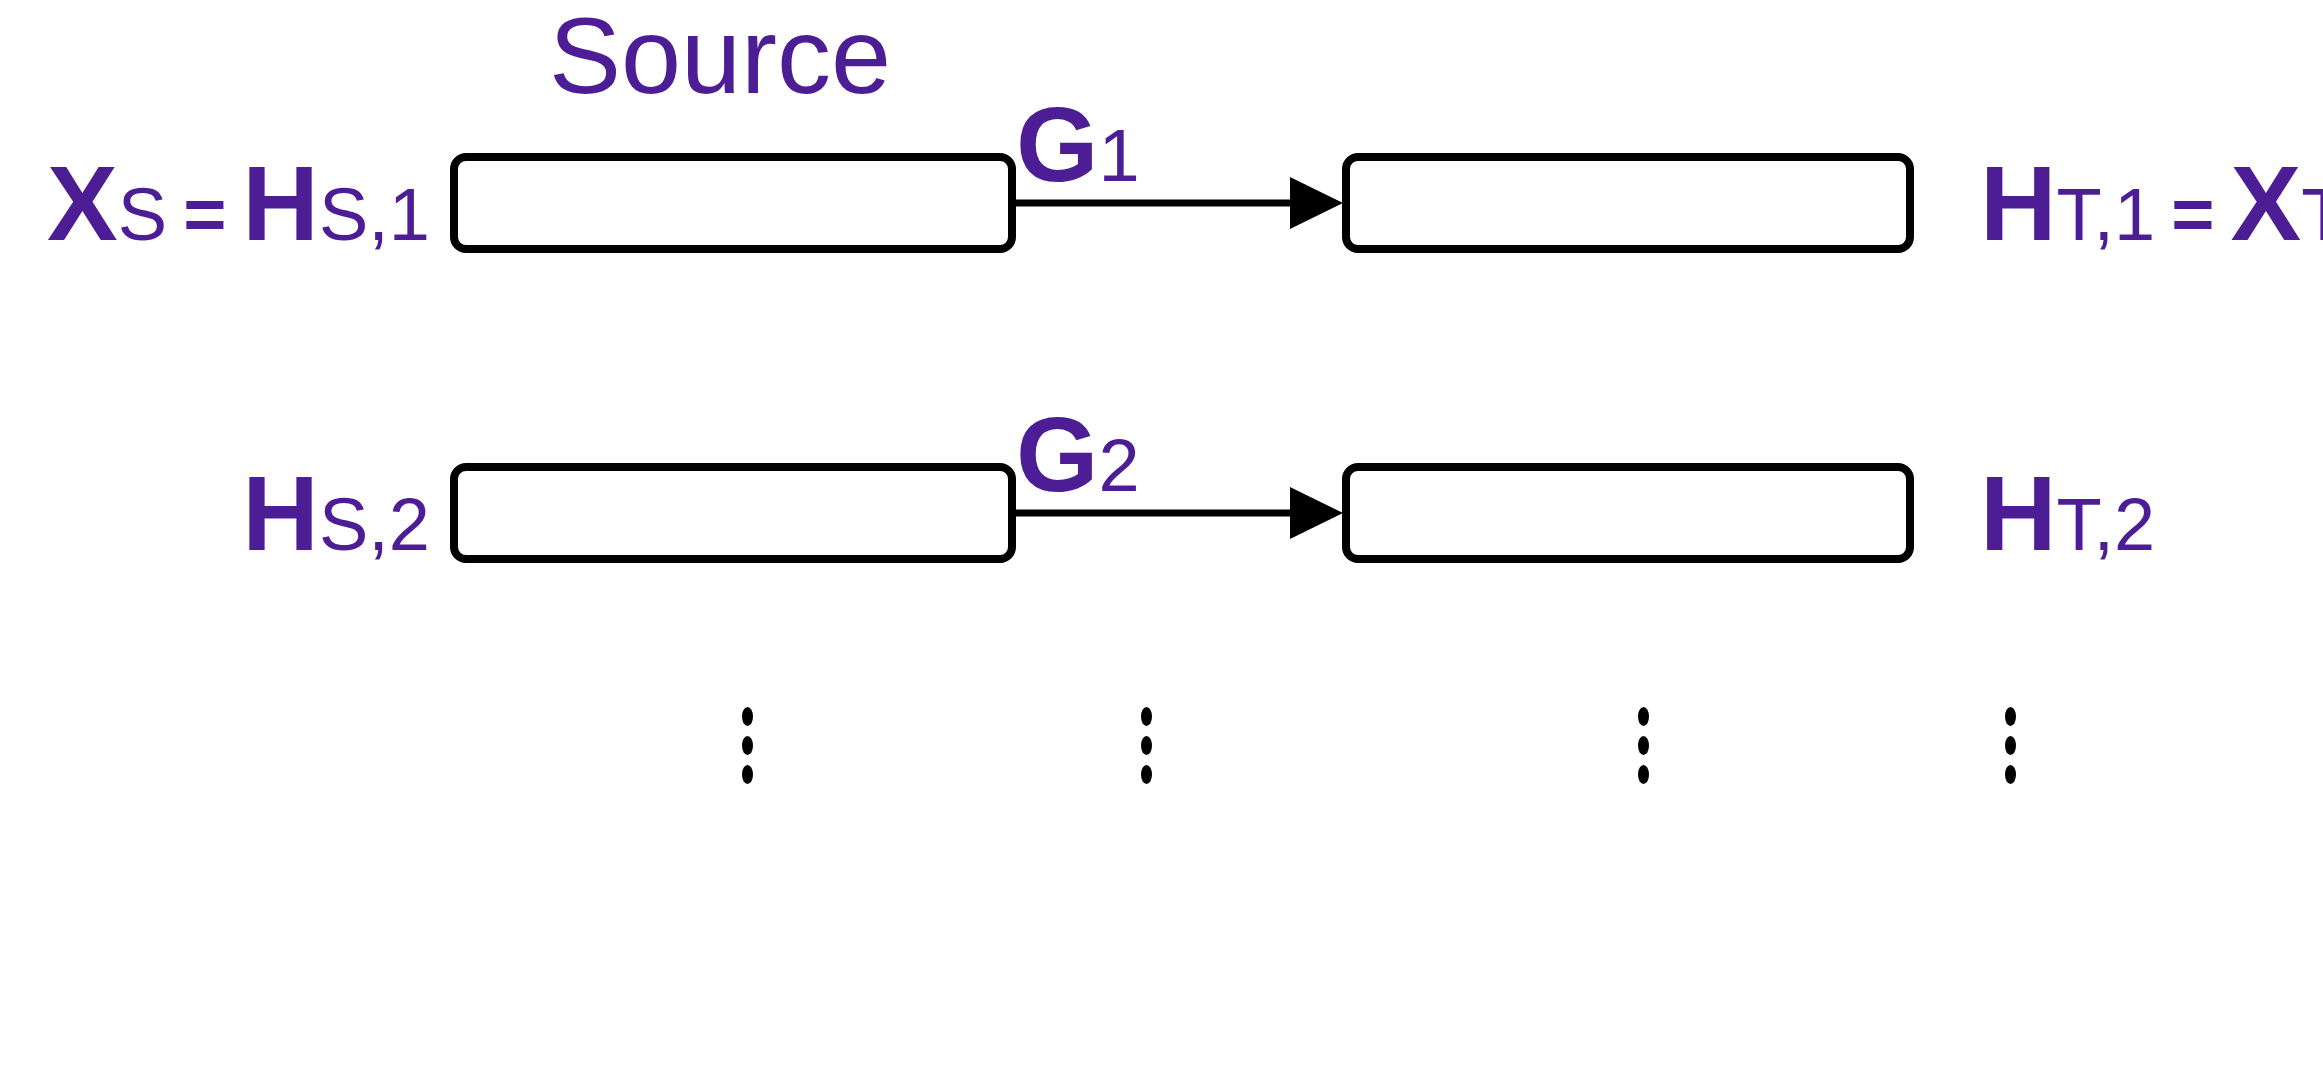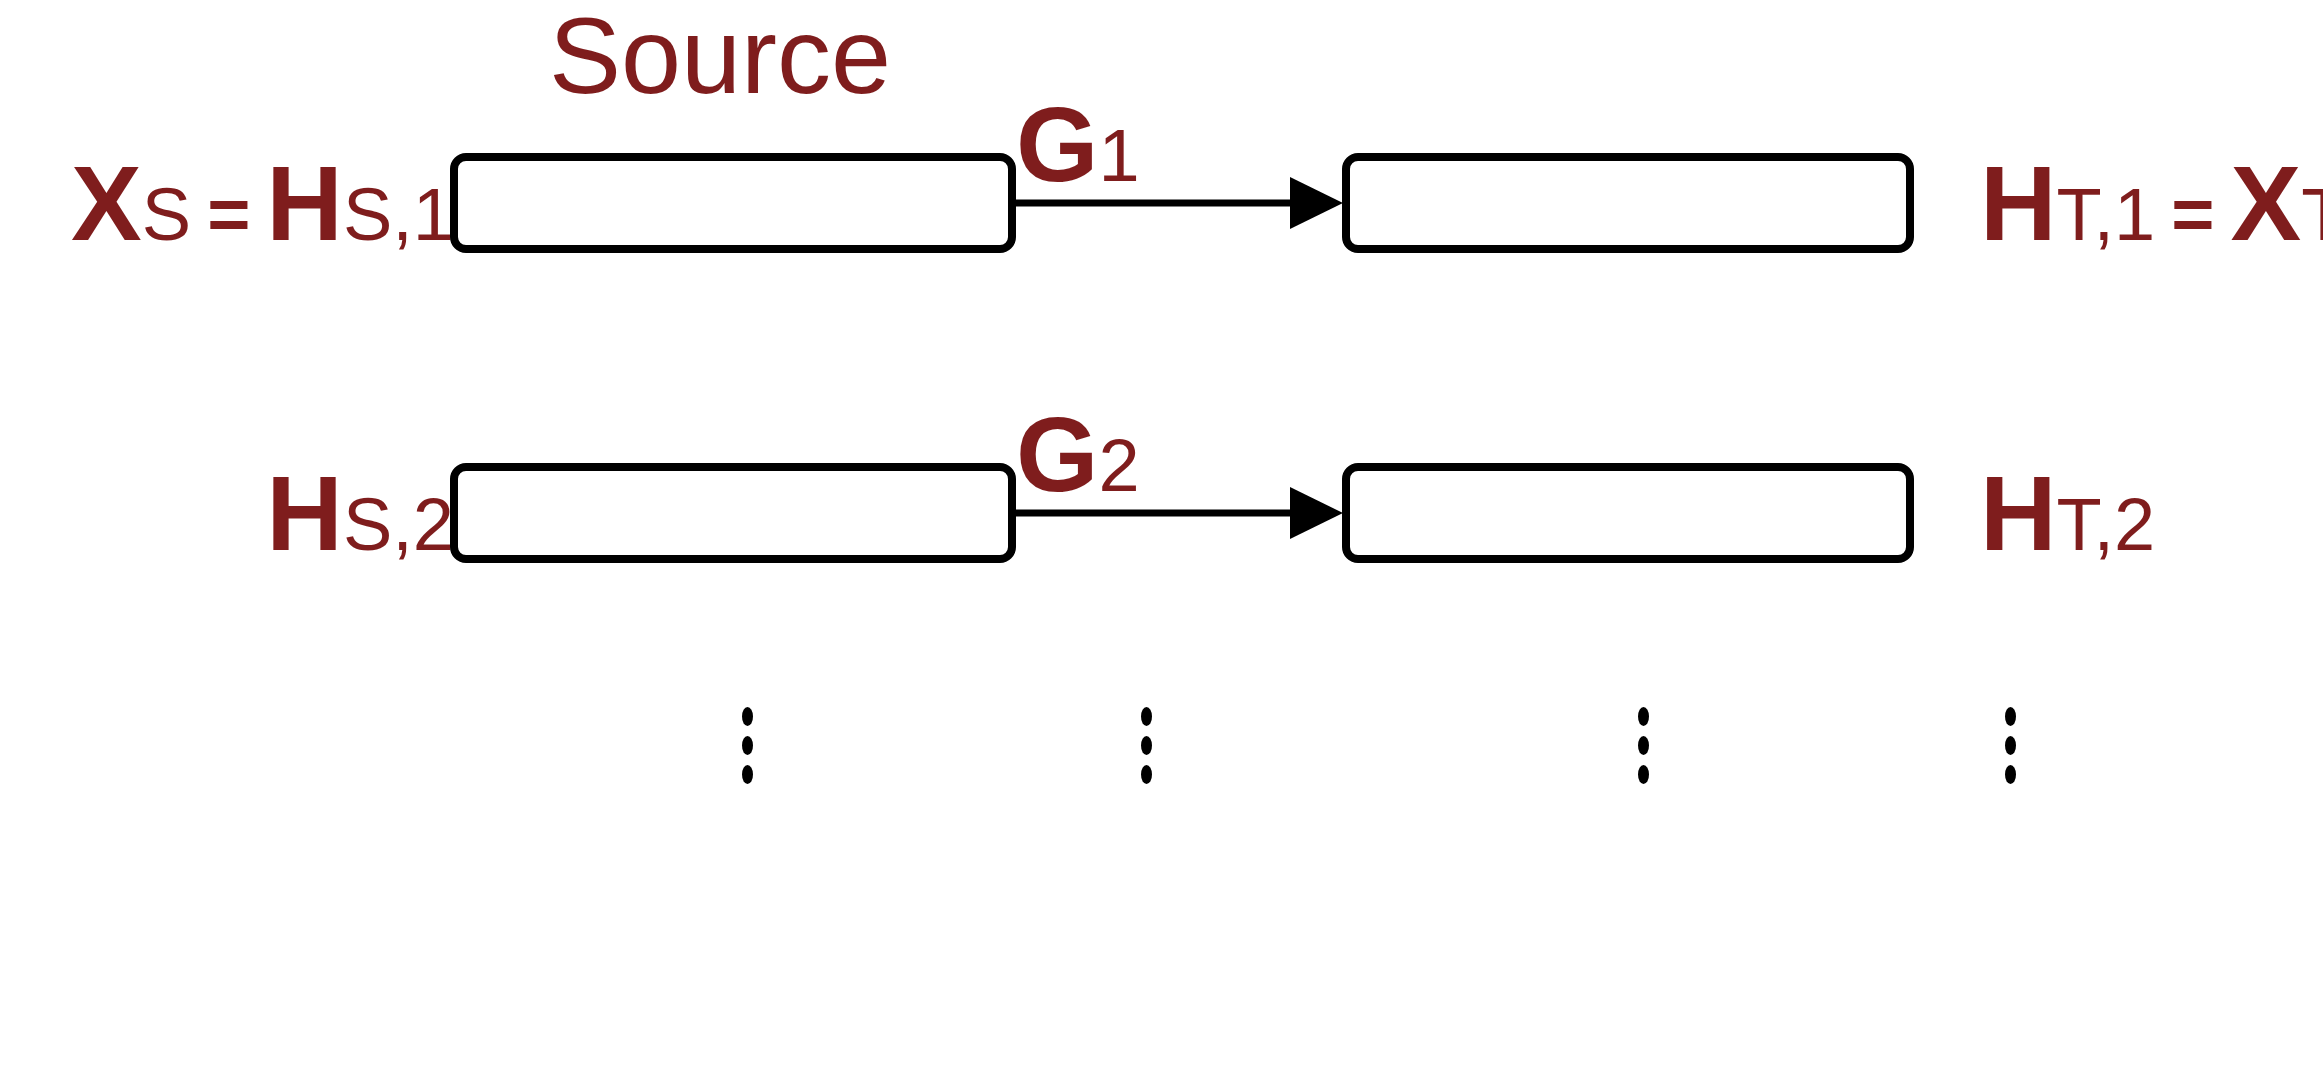--- a/index.html
+++ b/index.html
@@ -6,21 +6,21 @@
     margin: 0;
     padding: 0;
     background: #ffffff;
     font-family: "Liberation Sans", "DejaVu Sans", sans-serif;
   }
   #stage {
     position: relative;
     width: 2323px;
     height: 1067px;
     background: #ffffff;
-    color: #7f1d1d;
+    color: #4c1d95;
     overflow: hidden;
   }
   .title {
     position: absolute;
     top: 2px;
     width: 600px;
     text-align: center;
     font-size: 108px;
     font-weight: 400;
     line-height: 1;
@@ -43,21 +43,20 @@
     position: absolute;
     top: 50%;
     transform: translateY(-50%);
     line-height: 1;
     white-space: nowrap;
   }
   .label.left {
     left: 0;
     width: 430px;
     text-align: right;
-    padding-left: 24px;
   }
   .label.right {
     left: 1948px;
     text-align: center;
     margin-left: 32px;
   }
   .main { font-size: 106px; font-weight: 700; }
   .sub  { font-size: 74px;  font-weight: 400; }
   .eq   { font-size: 74px;  font-weight: 700; margin: 0 16px; }
   span:empty { display: none; }

